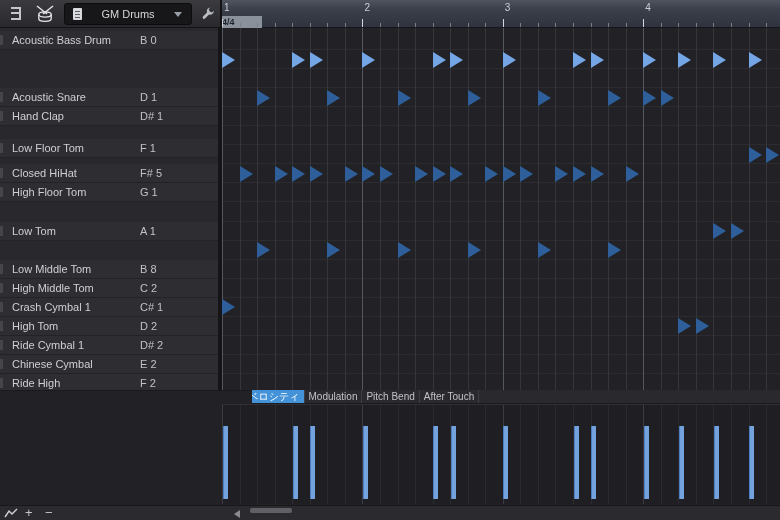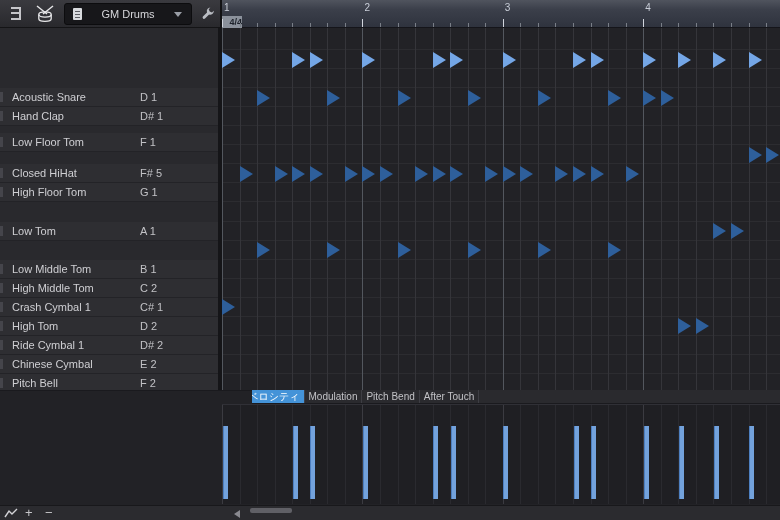--- a/index.html
+++ b/index.html
@@ -22,22 +22,22 @@
   .dd-label{flex:1;text-align:center;color:#d6d6da;font-size:11px;}
   .caret{width:0;height:0;border-left:4px solid transparent;border-right:4px solid transparent;
     border-top:5px solid #9a9ea6;margin-right:9px;}
   .wrench{position:absolute;left:199px;top:5px;}
   
   .ruler{position:absolute;left:222px;top:0;width:558px;height:28px;box-sizing:border-box;
     background:linear-gradient(#50545e,#3b3f4a 35%,#2f333e);border-bottom:1px solid #15151a;cursor:pointer;}
   .ruler .num{position:absolute;top:2px;font-size:10px;color:#c9ced8;}
   .ruler .tick{position:absolute;bottom:0;width:1px;height:4px;background:#7a7f88;}
   .ruler .tick.major{height:8px;background:#d2d6de;}
-  .tsig{position:absolute;left:0;top:16px;width:20px;height:12px;background:#8b919b;color:#1d212a;
-    font-size:9px;font-weight:bold;text-align:right;line-height:12px;}
+  .tsig{position:absolute;left:0;top:16px;width:40px;height:12px;background:#8b919b;color:#1d212a;
+    font-size:9px;font-weight:bold;text-align:left;line-height:12px;}
   
   .drumlist{position:absolute;left:0;top:28px;width:218px;height:362px;background:#29292d;
     border-right:4px solid #151518;box-sizing:content-box;overflow:hidden;}
   .drow{position:absolute;left:0;width:218px;height:19px;background:#2e2e32;
     border-bottom:1px solid #232327;box-sizing:border-box;display:flex;align-items:center;cursor:pointer;}
   .drow .notch{position:absolute;left:0;top:4px;width:3px;height:10px;background:#45454b;}
   .drow .dname{margin-left:12px;font-size:11px;color:#cfcfd3;white-space:nowrap;}
   .drow .dnote{position:absolute;left:140px;font-size:11px;color:#c2c2c6;}
   .drow.selected{background:linear-gradient(#4e525a,#3e424a);}
   .drow.selected .dname,.drow.selected .dnote{color:#ffffff;}
@@ -145,31 +145,36 @@
       <div class="tick" style="left: 508.95px;"></div>
       <div class="tick" style="left: 526.5px;"></div>
       <div class="tick" style="left: 544.05px;"></div>
       <div class="num" style="left: 2px;">1</div>
       <div class="num" style="left: 142.4px;">2</div>
       <div class="num" style="left: 282.8px;">3</div>
       <div class="num" style="left: 423.2px;">4</div>
     </div>
 
   <div class="drumlist">
+      <div class="drow" style="top: 3px;">
+        <div class="notch"></div>
+        <div class="dname">Acoustic Bass Drum</div>
+        <div class="dnote">B 0</div>
+      </div>
       <div class="drow" style="top: 60.18px;">
         <div class="notch"></div>
         <div class="dname">Acoustic Snare</div>
         <div class="dnote">D 1</div>
       </div>
       <div class="drow" style="top: 79.24px;">
         <div class="notch"></div>
         <div class="dname">Hand Clap</div>
         <div class="dnote">D# 1</div>
       </div>
-      <div class="drow" style="top: 105px;">
+      <div class="drow" style="top: 111px;">
         <div class="notch"></div>
         <div class="dname">Low Floor Tom</div>
         <div class="dnote">F 1</div>
       </div>
       <div class="drow" style="top: 136.42px;">
         <div class="notch"></div>
         <div class="dname">Closed HiHat</div>
         <div class="dnote">F# 5</div>
       </div>
       <div class="drow" style="top: 155.48px;">
@@ -178,21 +183,21 @@
         <div class="dnote">G 1</div>
       </div>
       <div class="drow" style="top: 193.6px;">
         <div class="notch"></div>
         <div class="dname">Low Tom</div>
         <div class="dnote">A 1</div>
       </div>
       <div class="drow" style="top: 231.72px;">
         <div class="notch"></div>
         <div class="dname">Low Middle Tom</div>
-        <div class="dnote">B 1</div>
+        <div class="dnote">B 8</div>
       </div>
       <div class="drow" style="top: 250.78px;">
         <div class="notch"></div>
         <div class="dname">High Middle Tom</div>
         <div class="dnote">C 2</div>
       </div>
       <div class="drow" style="top: 269.84px;">
         <div class="notch"></div>
         <div class="dname">Crash Cymbal 1</div>
         <div class="dnote">C# 1</div>
@@ -207,21 +212,21 @@
         <div class="dname">Ride Cymbal 1</div>
         <div class="dnote">D# 2</div>
       </div>
       <div class="drow" style="top: 327.02px;">
         <div class="notch"></div>
         <div class="dname">Chinese Cymbal</div>
         <div class="dnote">E 2</div>
       </div>
       <div class="drow" style="top: 346.08px;">
         <div class="notch"></div>
-        <div class="dname">Pitch Bell</div>
+        <div class="dname">Ride High</div>
         <div class="dnote">F 2</div>
       </div>
     </div>
 
   <div class="grid">
       <div class="grow" style="top: 3px;"></div>
       <div class="grow" style="top: 22.06px;"></div>
       <div class="grow" style="top: 41.12px;"></div>
       <div class="grow" style="top: 60.18px;"></div>
       <div class="grow" style="top: 79.24px;"></div>

